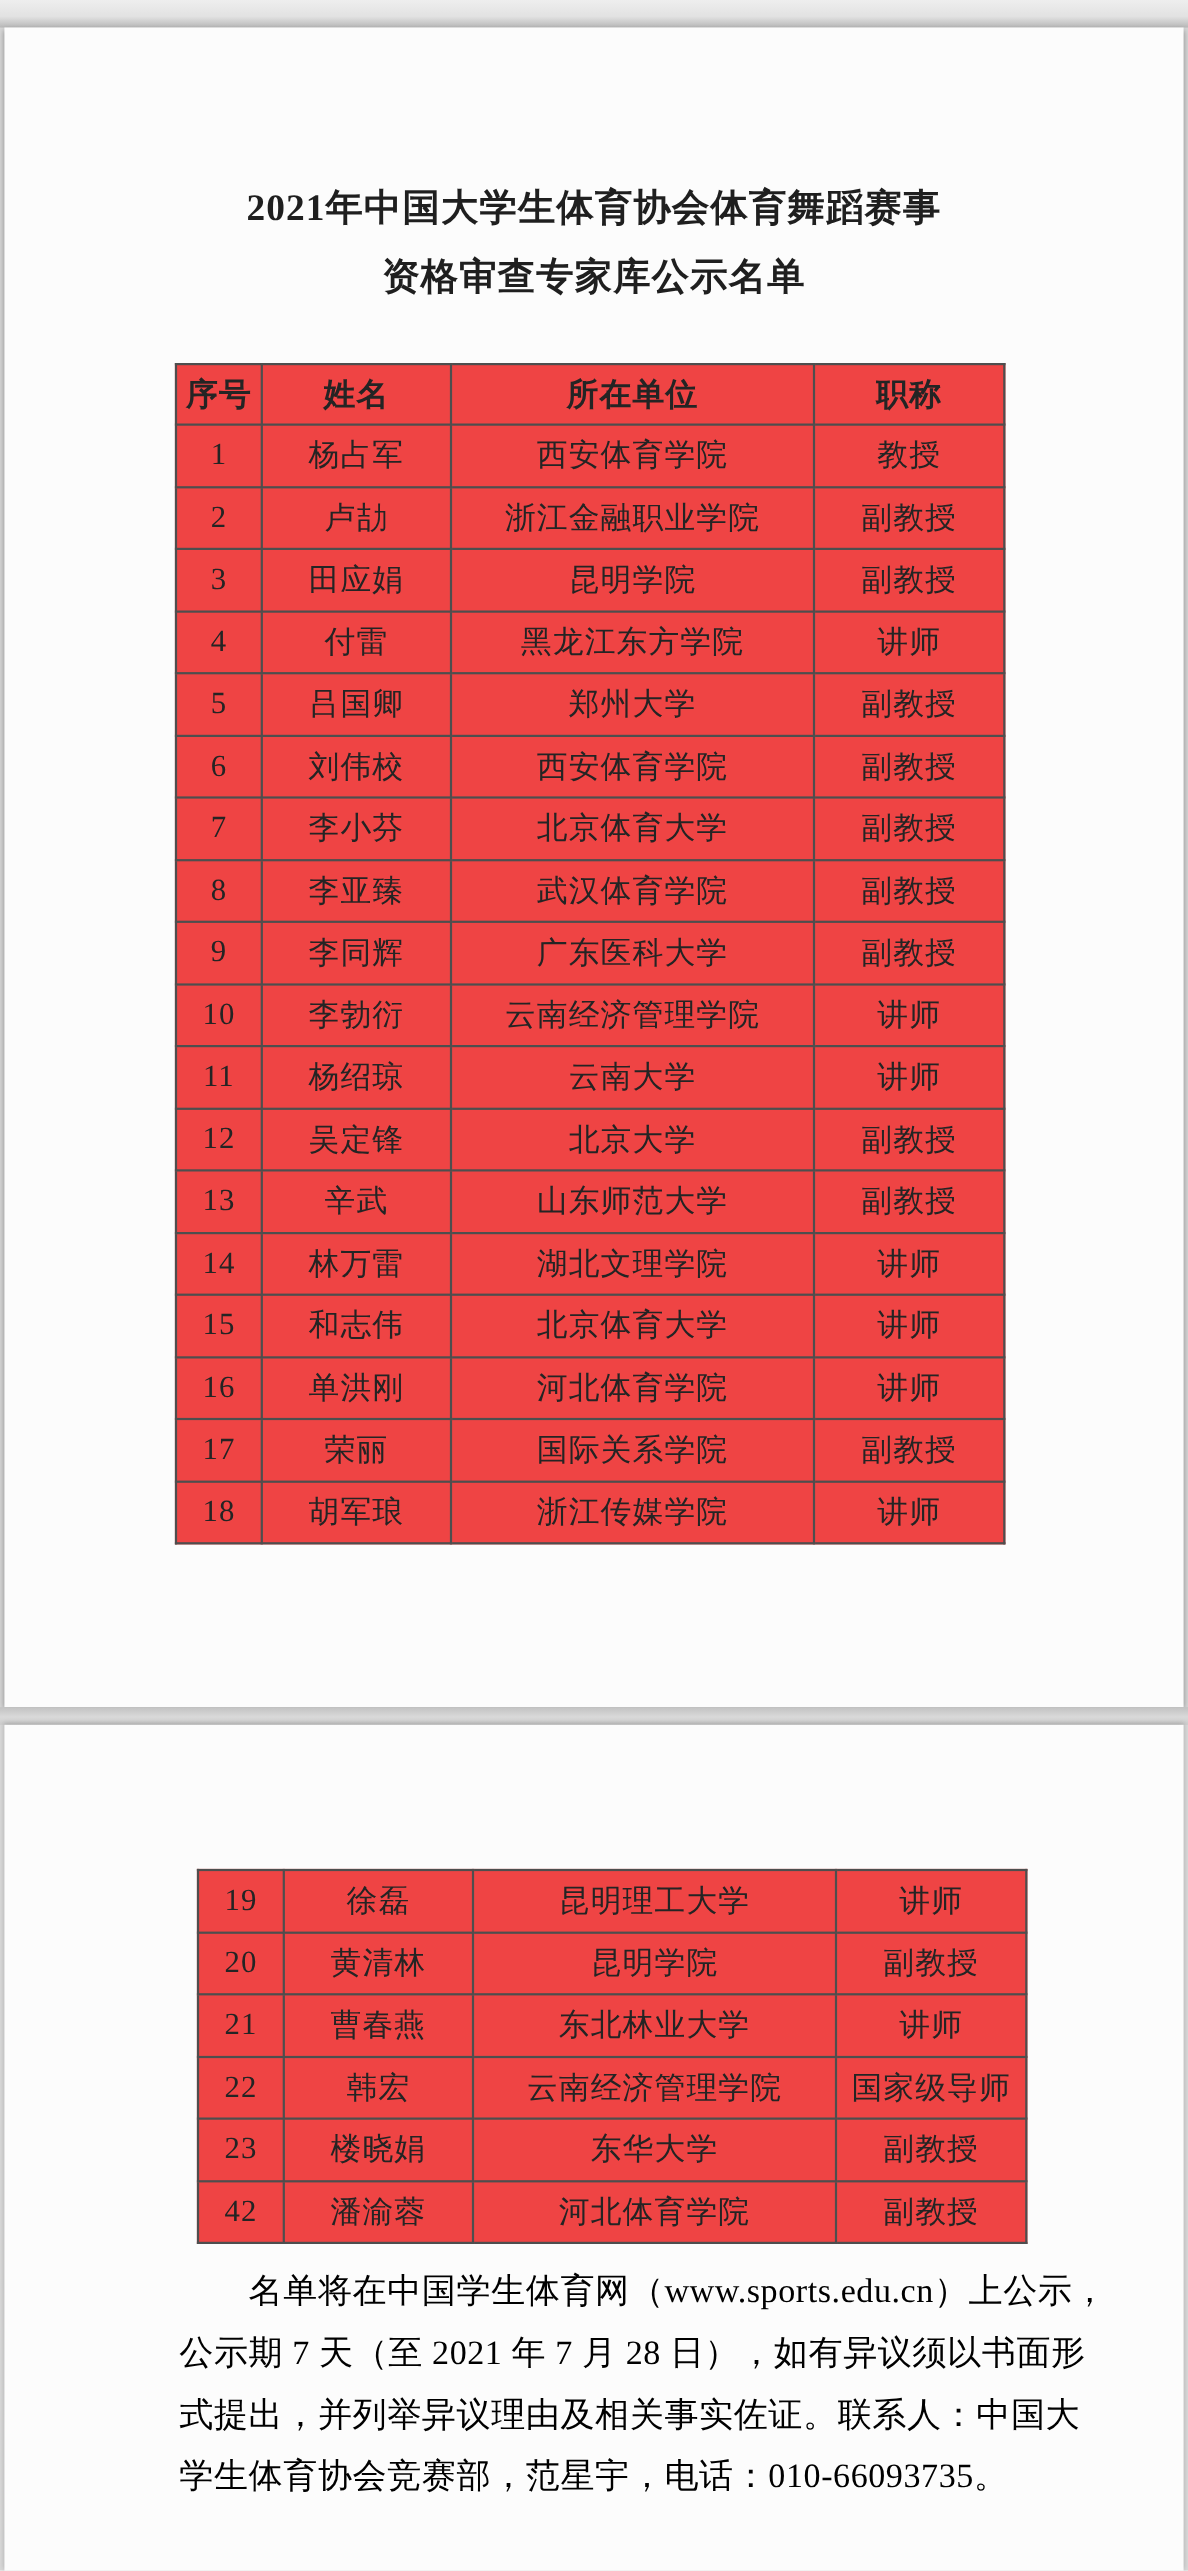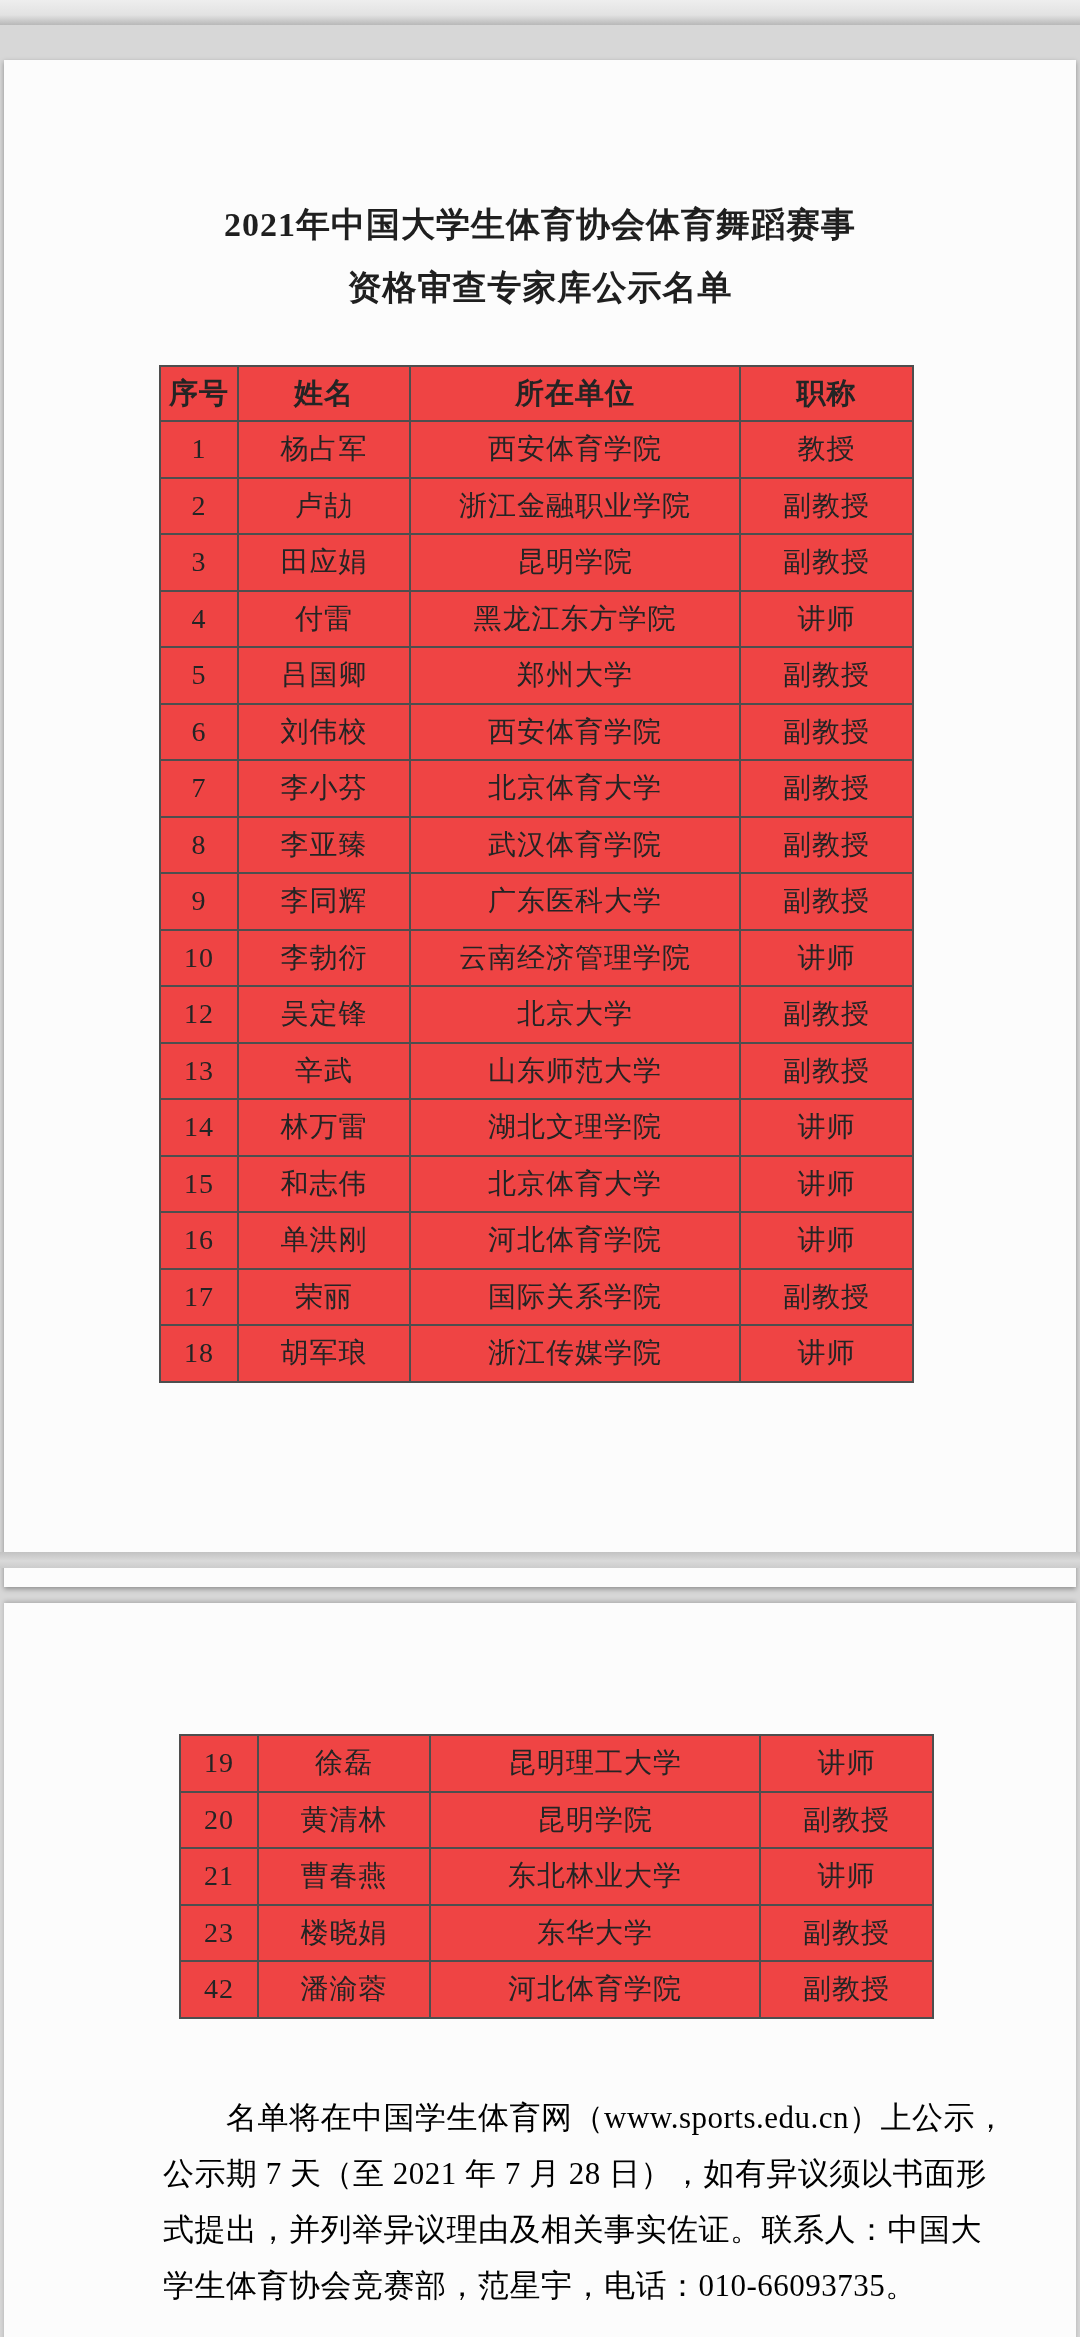--- a/index.html
+++ b/index.html
@@ -12,21 +12,20 @@
     overflow:hidden;
   }
   .top-strip {
     position:absolute; top:0; left:0; width:1080px; height:25px;
     background:linear-gradient(#eeeeee 0%, #e2e2e2 60%, #b8b8b8 100%);
   }
   .page {
     position:absolute; left:4px; width:1072px;
     background:#fcfcfc;
     box-shadow:0 2px 5px rgba(0,0,0,0.35);
-    margin-top:35px;
   }
   .page-1 { top:25px; height:1527px; }
   .page-2 { top:1568px; height:769px; box-shadow:0 -2px 4px rgba(0,0,0,0.18); }
   .page-gap {
     position:absolute; top:1552px; left:0; width:1080px; height:16px;
     background:linear-gradient(#c2c2c2, #d9d9d9 55%, #cccccc);
   }
   .doc-title {
     position:absolute; top:133px; left:0; width:100%;
     text-align:center; font-weight:bold;
@@ -140,20 +139,26 @@
             <td>广东医科大学</td>
             <td>副教授</td>
           </tr>
           <tr>
             <td>10</td>
             <td>李勃衍</td>
             <td>云南经济管理学院</td>
             <td>讲师</td>
           </tr>
           <tr>
+            <td>11</td>
+            <td>杨绍琼</td>
+            <td>云南大学</td>
+            <td>讲师</td>
+          </tr>
+          <tr>
             <td>12</td>
             <td>吴定锋</td>
             <td>北京大学</td>
             <td>副教授</td>
           </tr>
           <tr>
             <td>13</td>
             <td>辛武</td>
             <td>山东师范大学</td>
             <td>副教授</td>
@@ -217,20 +222,26 @@
             <td>昆明学院</td>
             <td>副教授</td>
           </tr>
           <tr>
             <td>21</td>
             <td>曹春燕</td>
             <td>东北林业大学</td>
             <td>讲师</td>
           </tr>
           <tr>
+            <td>22</td>
+            <td>韩宏</td>
+            <td>云南经济管理学院</td>
+            <td>国家级导师</td>
+          </tr>
+          <tr>
             <td>23</td>
             <td>楼晓娟</td>
             <td>东华大学</td>
             <td>副教授</td>
           </tr>
           <tr>
             <td>42</td>
             <td>潘渝蓉</td>
             <td>河北体育学院</td>
             <td>副教授</td>

